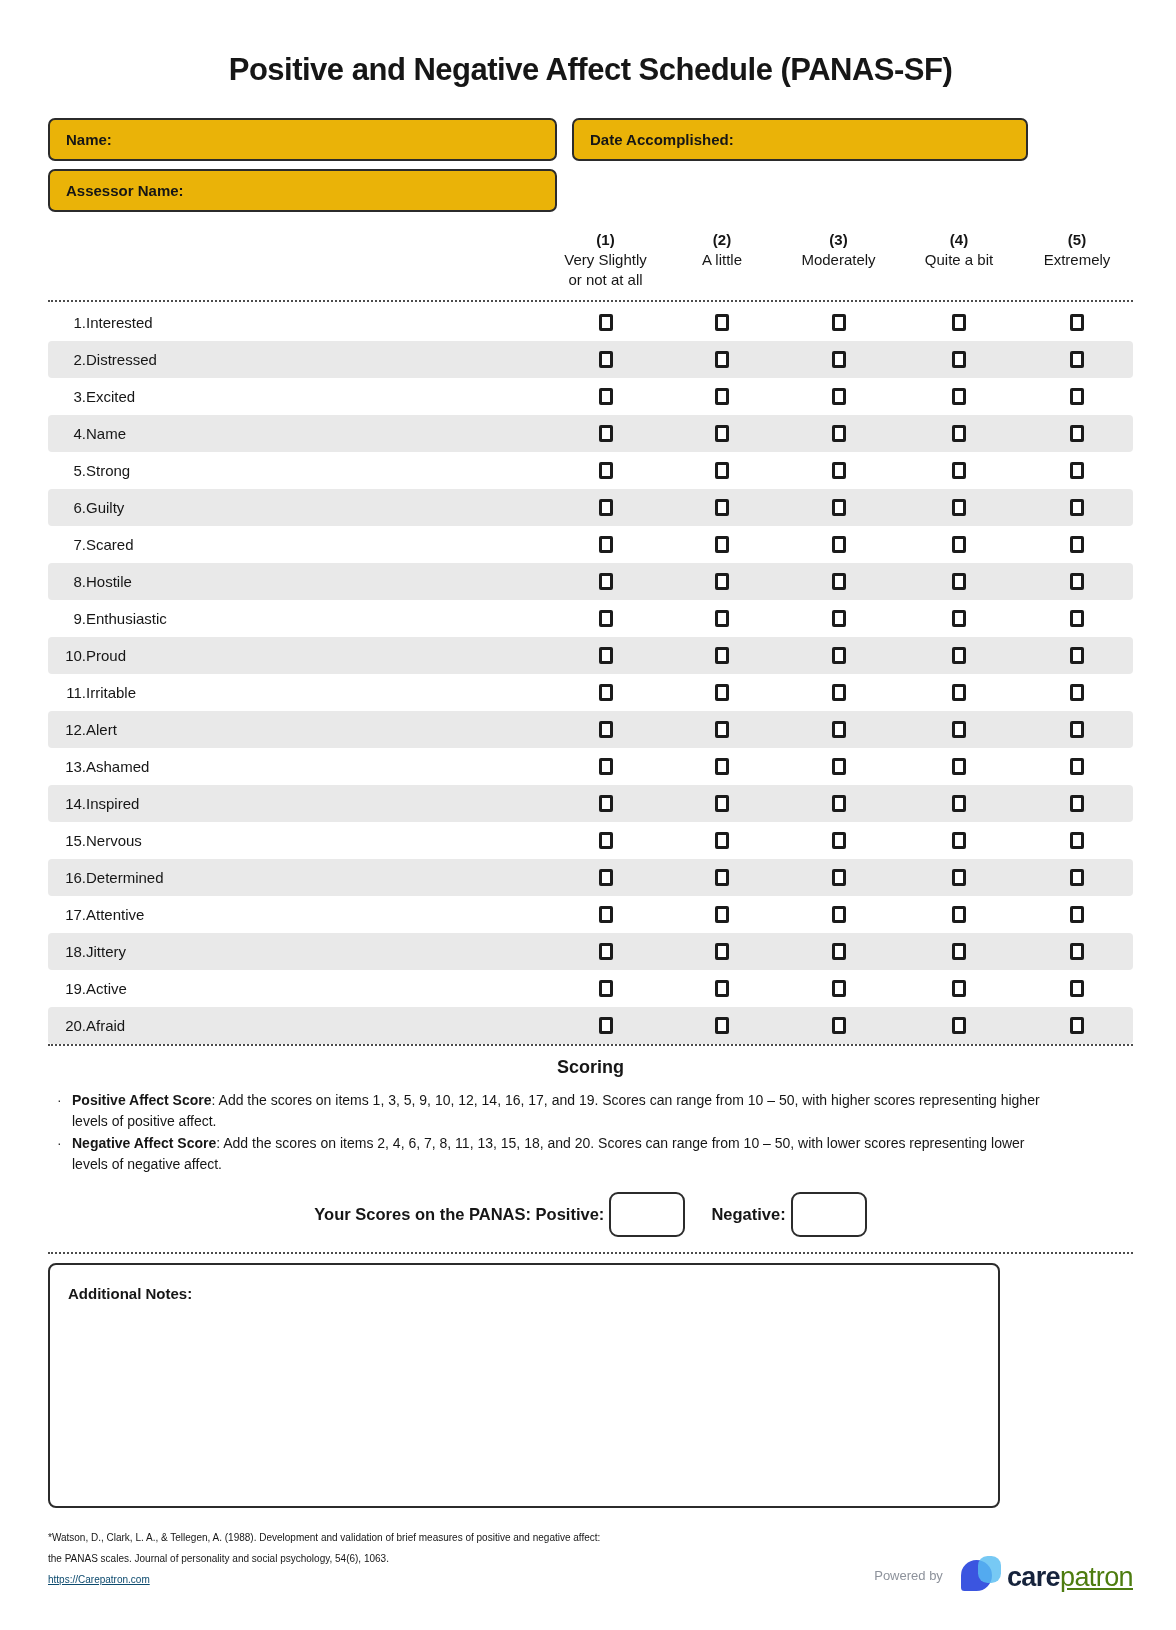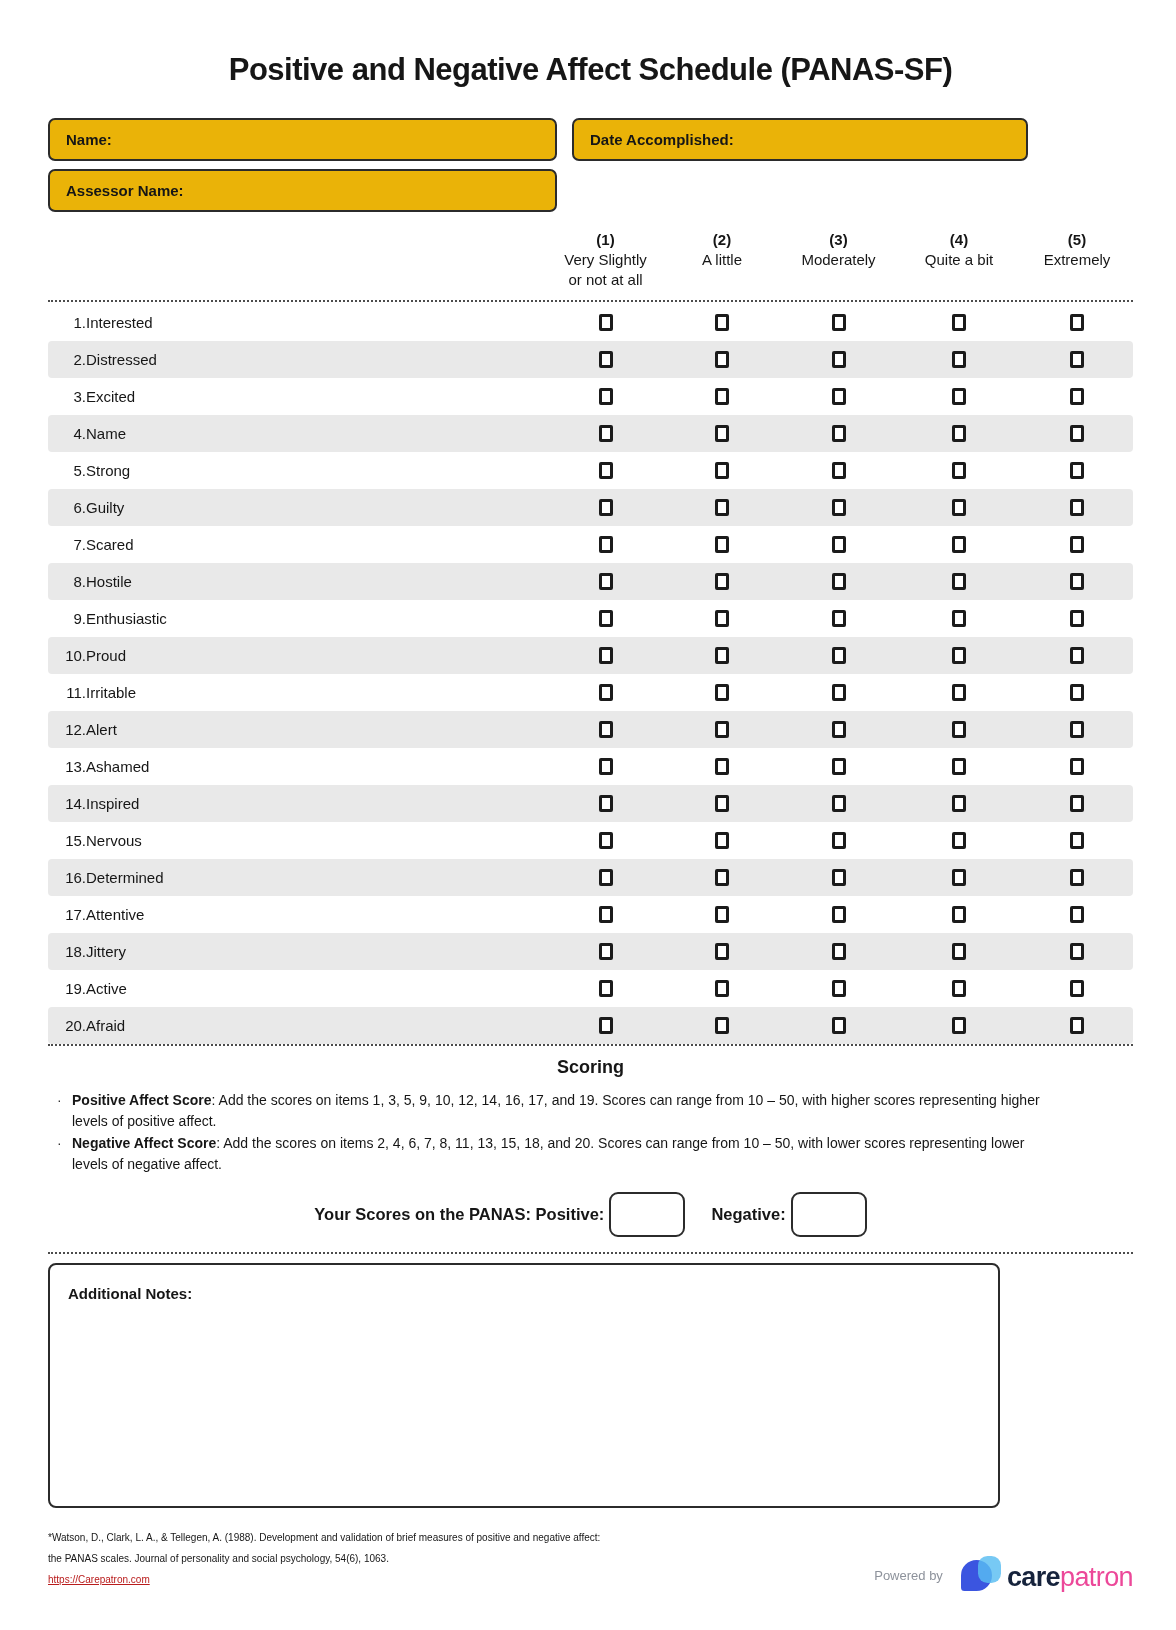--- a/index.html
+++ b/index.html
@@ -134,38 +134,38 @@
     border-radius: 8px;
     padding: 20px 18px;
     background: #fff;
   }
   .notes-label { font-weight: bold; font-size: 15px; }
 
   
   .footer { margin-top: 20px; position: relative; }
   .citation { font-size: 10px; line-height: 20.5px; }
   .citation-link {
-    color: #b91c1c;
+    color: #0c4a6e;
     text-decoration: underline;
     cursor: pointer;
     display: inline-block;
     margin-top: 1px;
   }
   .brand {
     position: absolute;
     right: 0;
     top: 26px;
     display: flex;
     align-items: center;
   }
   .powered-by { font-size: 13px; color: #8d929b; margin-right: 12px; position: relative; top: -2px; }
   .logo-svg { display: block; }
   .brand-text { font-size: 27px; color: #16233c; letter-spacing: -0.6px; margin-left: 4px; }
   .brand-care { font-weight: bold; }
-  .brand-patron { font-weight: normal; color: #ec4899; }
+  .brand-patron { font-weight: normal; color: #4d7c0f; text-decoration: underline; }
 </style>
 </head>
 <body>
 
 <div class="container">
 
   <h1 class="page-title">Positive and Negative Affect Schedule (PANAS-SF)</h1>
 
   <div class="fields">
     <div class="fields-row">

